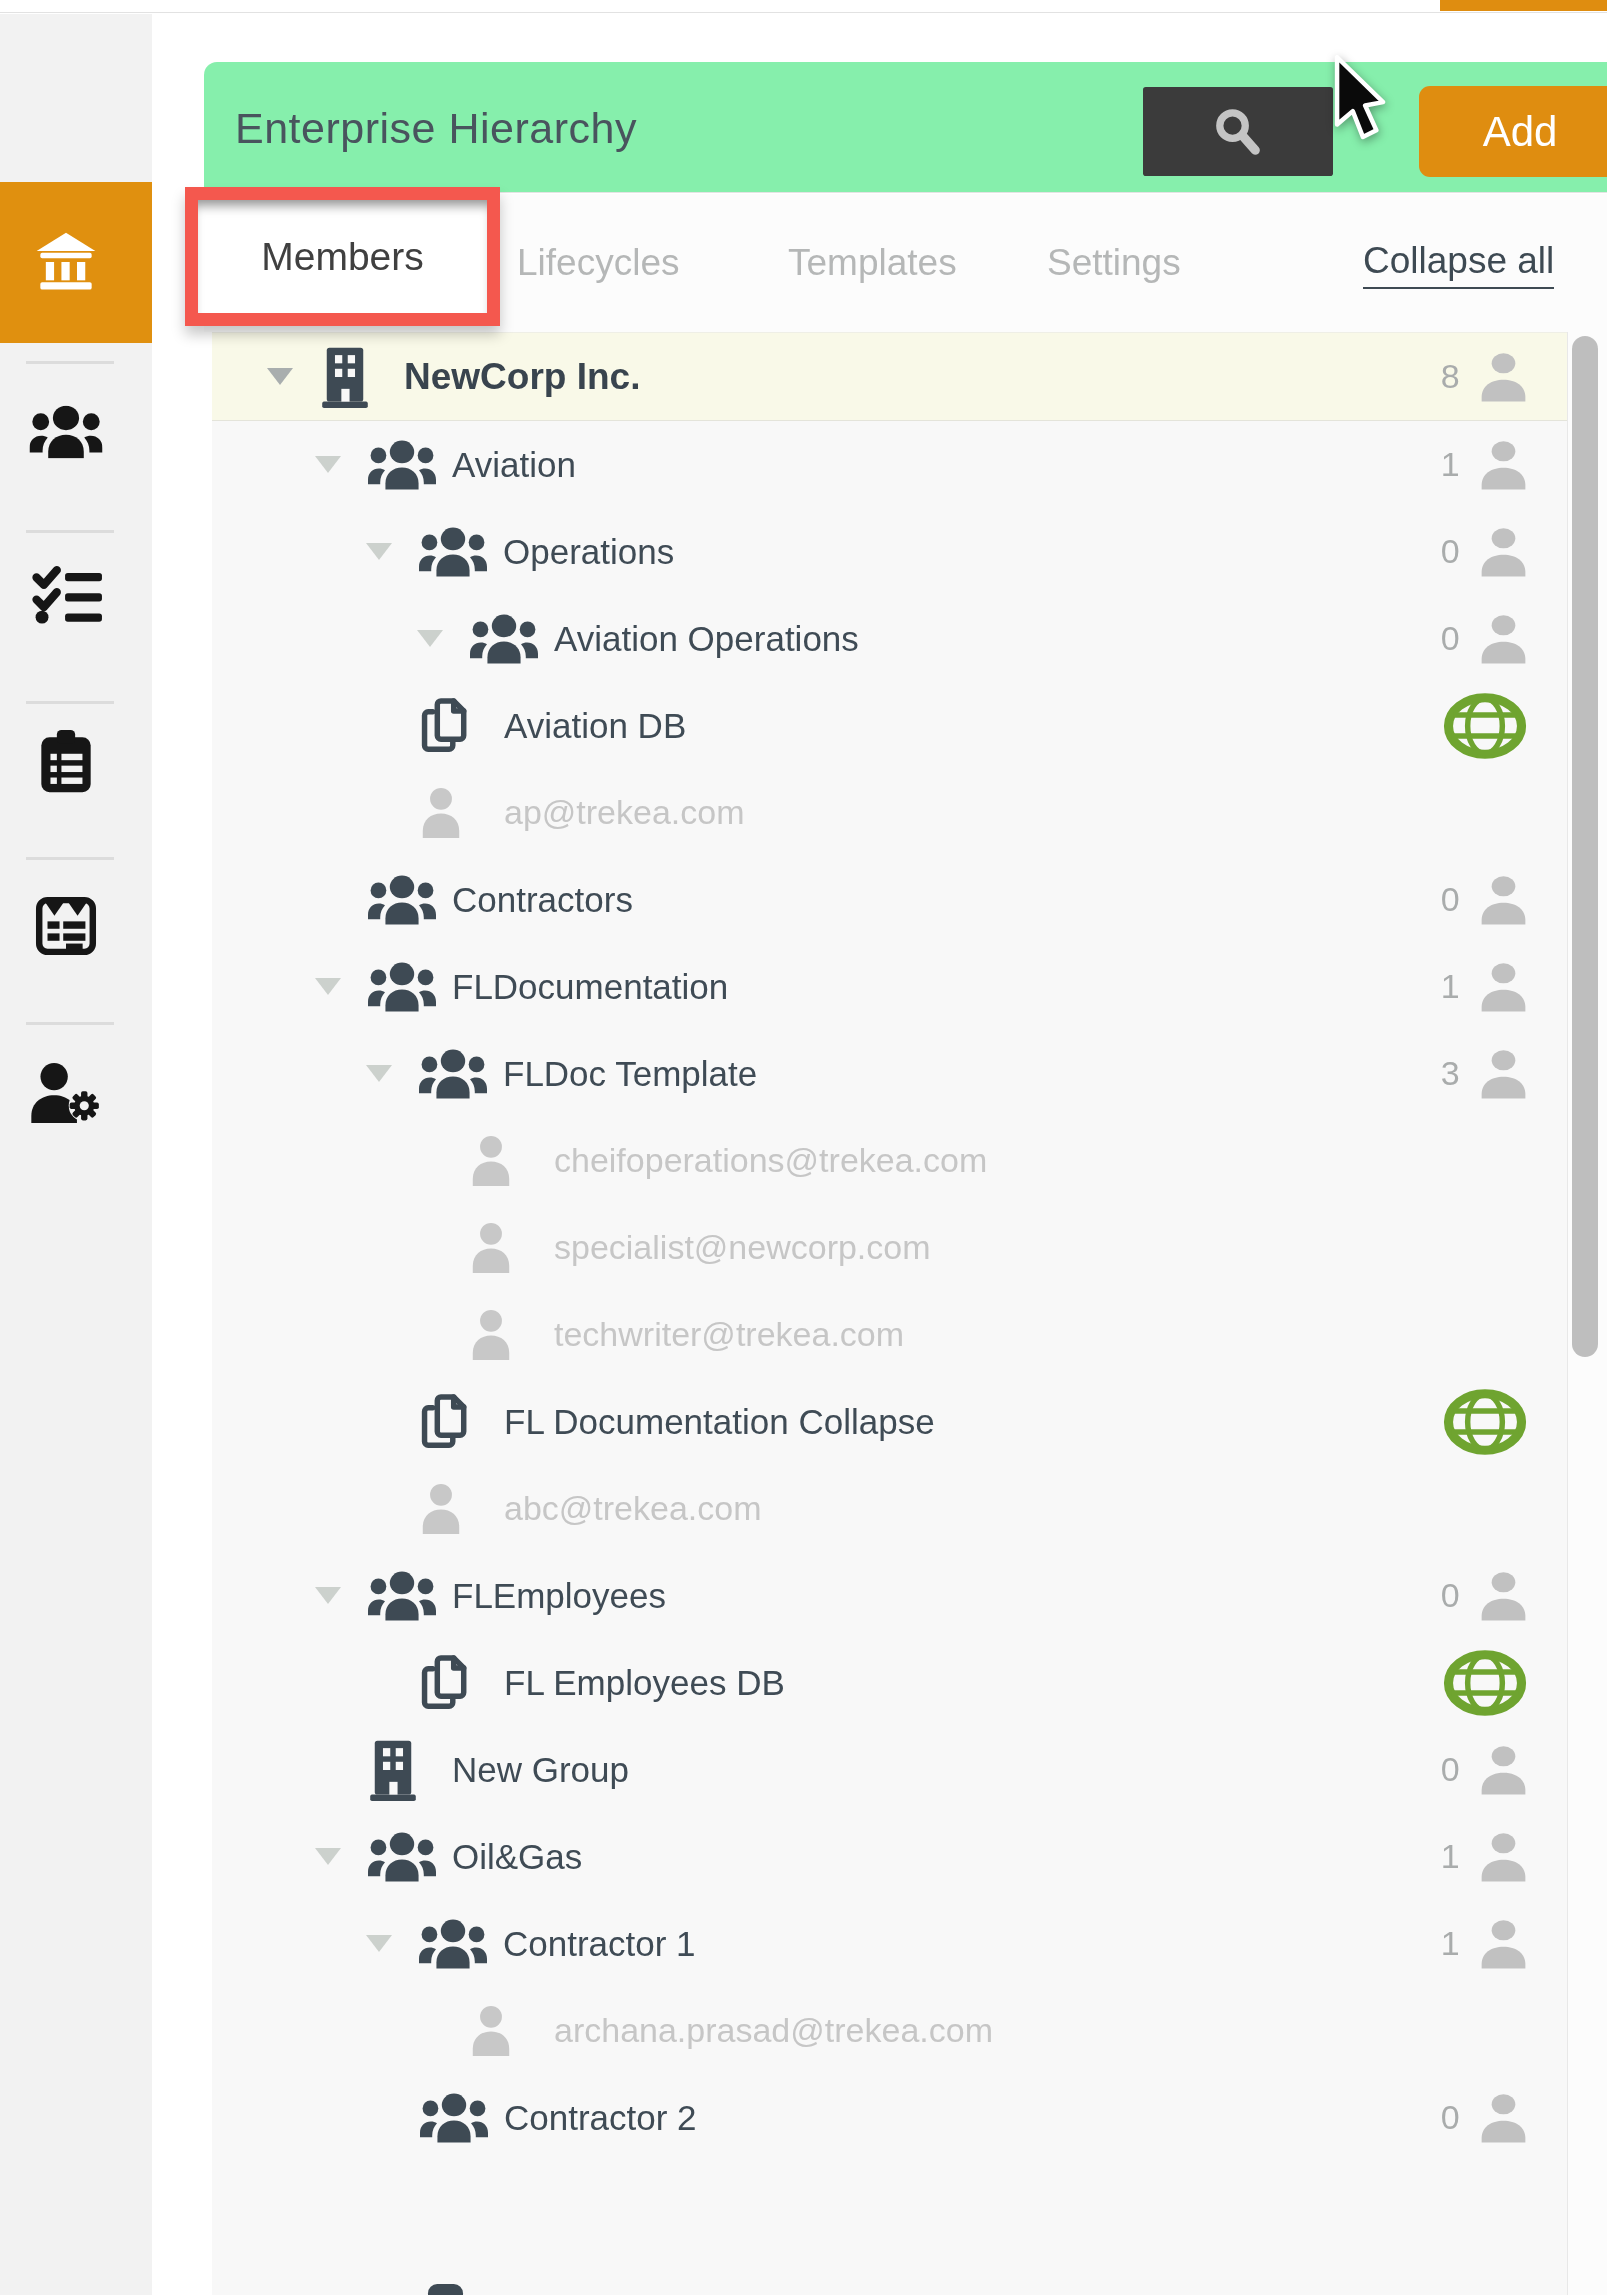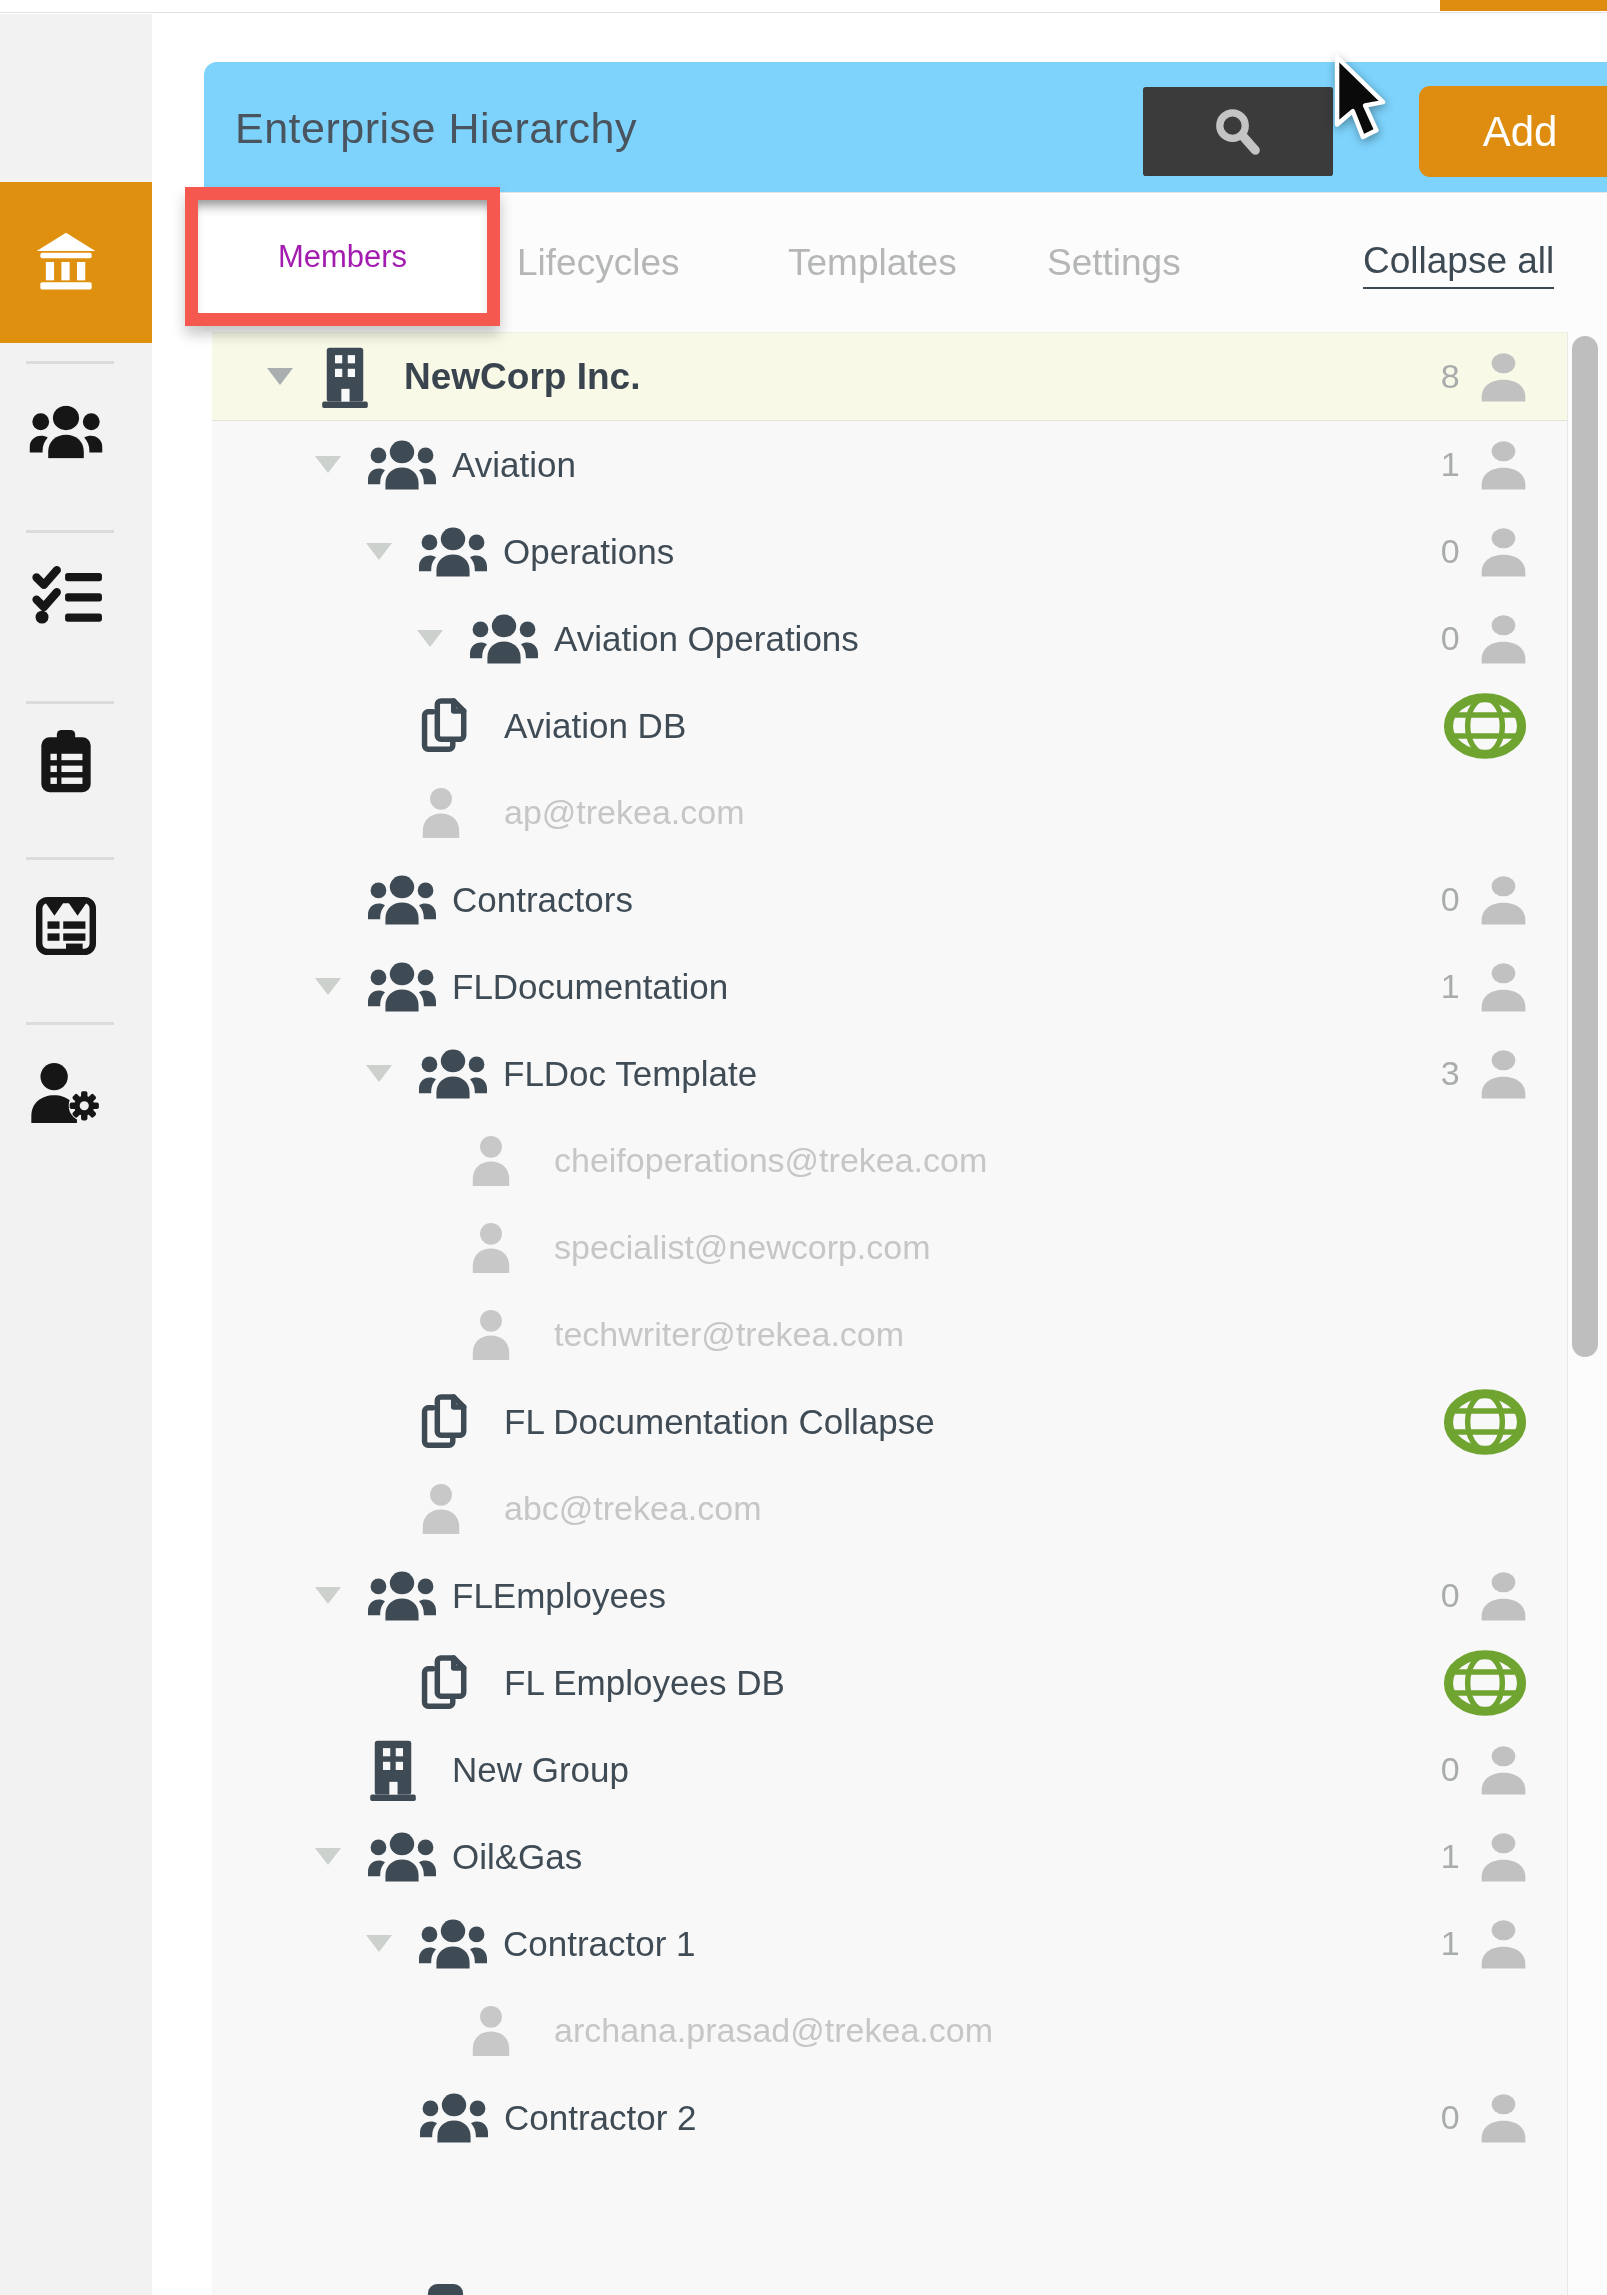--- a/index.html
+++ b/index.html
@@ -12,21 +12,21 @@
   .topbar{position:absolute;left:0;top:0;width:1607px;height:12px;background:#ffffff;border-bottom:1.8px solid #e2e2e2;}
   .top-orange{position:absolute;left:1440px;top:0;width:167px;height:11px;background:#df8d10;}
   
   .sidebar{position:absolute;left:0;top:13.8px;width:152px;height:2282px;background:#f2f2f2;}
   .side-item{position:absolute;left:0;width:152px;height:110px;cursor:pointer;}
   .side-item .ic{position:absolute;left:66px;top:50%;transform:translate(-50%,-50%);color:#161616;line-height:0;}
   .side-active{position:absolute;left:0;top:168px;width:152px;height:161px;background:#e0900f;}
   .side-div{position:absolute;left:26px;width:88px;height:2.8px;background:#dcdcdc;}
   
   .panel{position:absolute;left:204px;top:62px;width:1403px;height:2233px;}
-  .panel-header{position:absolute;left:0;top:0;width:1403px;height:130px;background:#7dd3fc;border-radius:13px 0 0 0;border-bottom:1.8px solid #e4e4e4;}
+  .panel-header{position:absolute;left:0;top:0;width:1403px;height:130px;background:#86efac;border-radius:13px 0 0 0;border-bottom:1.8px solid #e4e4e4;}
   .page-title{position:absolute;left:31px;top:42px;font-size:43px;color:#49545e;letter-spacing:0.5px;}
   .search-btn{position:absolute;left:939px;top:25px;width:190px;height:89px;background:#3b3b3b;border-radius:2.8px;cursor:pointer;}
   .search-btn .ic{position:absolute;left:50%;top:50%;transform:translate(-50%,-50%);color:#c4c4c4;line-height:0;}
   .add-btn{position:absolute;left:1215px;top:24px;width:202px;height:91px;background:#df8d10;border-radius:11px;color:#ffffff;
     font-size:42px;display:flex;align-items:center;justify-content:center;cursor:pointer;}
   .tabs-row{position:absolute;left:0;top:132px;width:1403px;height:138px;background:#fcfcfc;}
   .tab{position:absolute;top:48px;font-size:37px;color:#b5b7b7;cursor:pointer;white-space:nowrap;}
   .collapse-all{position:absolute;top:46px;left:1159px;font-size:37px;color:#3e4a53;border-bottom:2.8px solid #3e4a53;padding-bottom:4.6px;cursor:pointer;white-space:nowrap;}
   
   .tree{position:absolute;left:8px;top:270px;width:1403px;height:1963px;background:#f8f8f8;}
@@ -48,21 +48,21 @@
   .badge-ic{color:#c1c1c1;line-height:0;}
   .globe-ic{color:#6fa430;line-height:0;margin-right:1.8px;}
   
   .gutter{position:absolute;left:1567px;top:332px;width:40px;height:1963px;background:#fcfcfc;border-left:1.8px solid #e8e8e8;}
   .thumb{position:absolute;left:1572px;top:336px;width:26px;height:1021px;background:#bebebe;border-radius:13px;cursor:pointer;}
   
   .annotation{position:absolute;left:185px;top:187px;width:315px;height:139px;box-sizing:border-box;
     border:13px solid #f4584e;box-shadow:0 9.2px 13px rgba(0,0,0,0.22);z-index:30;}
   .members-tab{position:absolute;left:0;top:0;width:289px;height:113px;background:#ffffff;
     box-shadow:inset 0 11px 11px -5.5px rgba(0,0,0,0.42);display:flex;align-items:center;justify-content:center;cursor:pointer;}
-  .members-tab span{font-size:31px;color:#a21caf;}
+  .members-tab span{font-size:39px;color:#404040;}
   
   .cursor{position:absolute;left:1332px;top:55px;z-index:40;line-height:0;filter:drop-shadow(1.8px 3.7px 4.6px rgba(0,0,0,0.35));}
   
   .partial{position:absolute;left:428px;top:2284px;width:35px;height:12px;background:#3e4a54;border-radius:9.2px 9.2px 0 0;}
 </style>
 </head>
 <body>
 
 <div class="topbar"></div>
 <div class="top-orange"></div>

